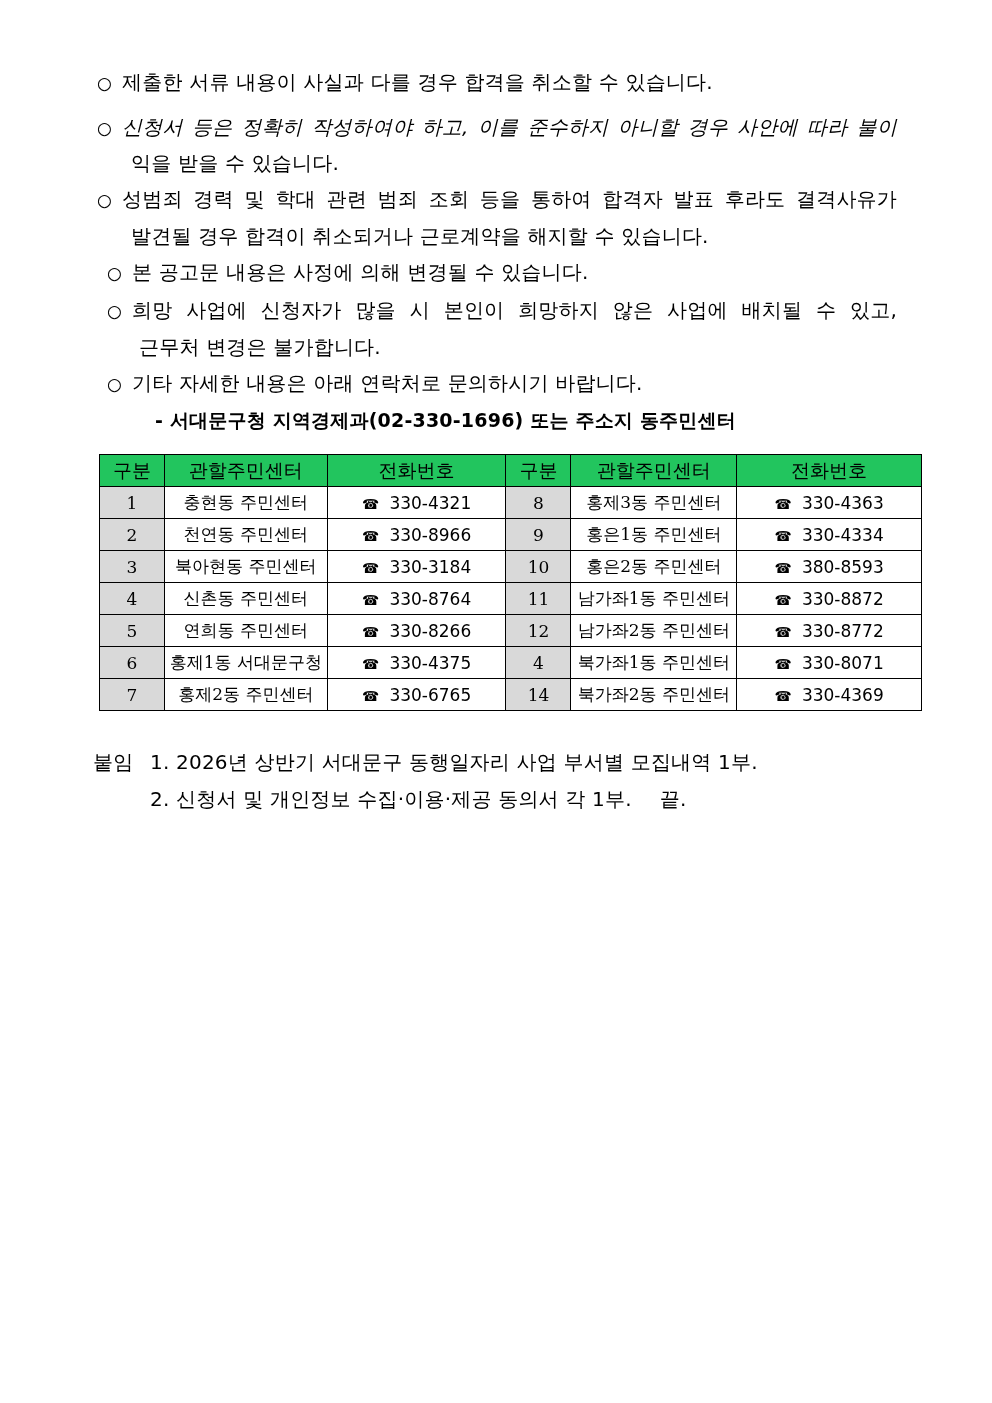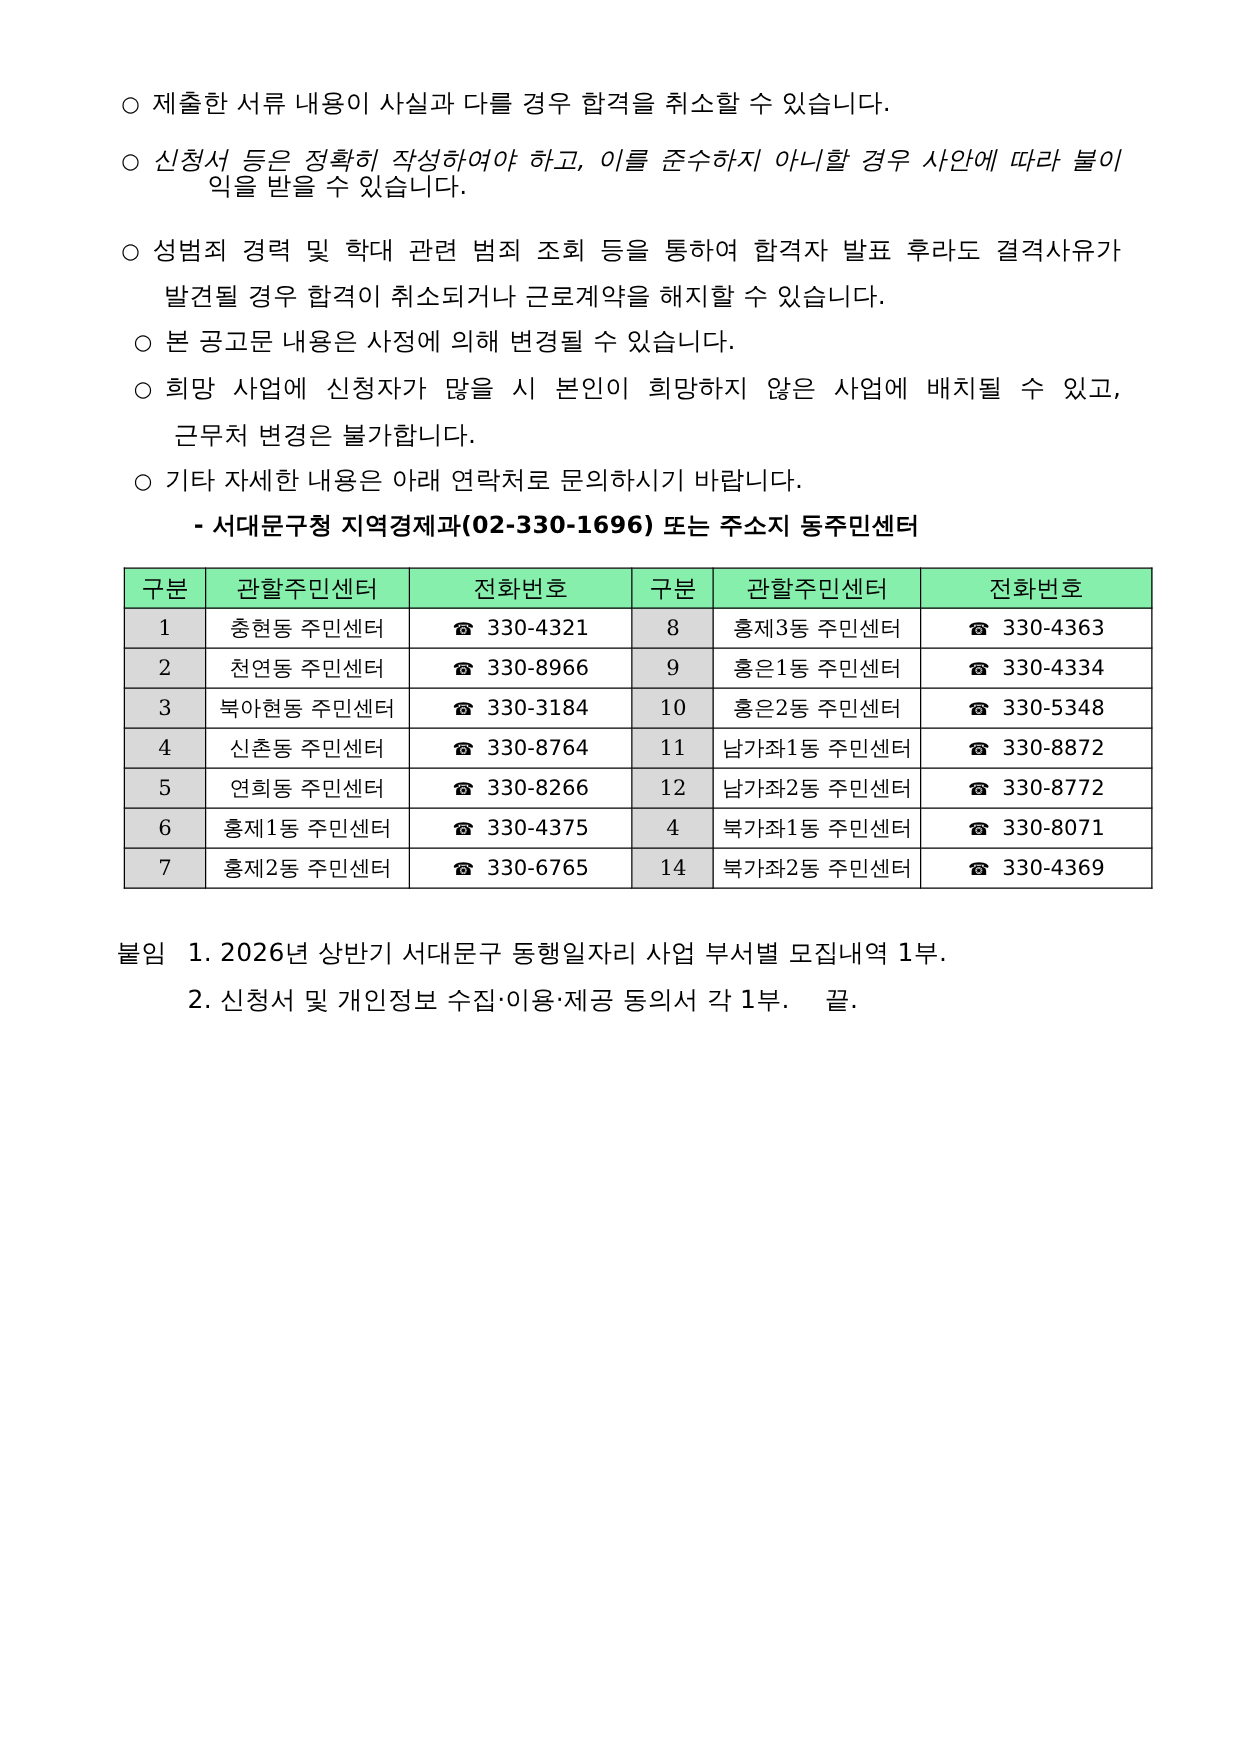--- a/index.html
+++ b/index.html
@@ -6,36 +6,36 @@
   body { width: 992px; height: 1403px; position: relative; overflow: hidden;
          font-family: "DejaVu Sans", "Liberation Sans", sans-serif; color: #000; }
   .line { position: absolute; font-size: 20px; line-height: 24px; white-space: nowrap; letter-spacing: 0.2px; }
   .justify { text-align: justify; text-align-last: justify; white-space: normal; }
   .bold { font-weight: bold; }
   .circle { display: inline-block; margin-right: 10px; font-size: 17px; }
   table.contacts { position: absolute; left: 99px; top: 454px; width: 823px;
                    border-collapse: collapse; font-family: "DejaVu Serif", "Liberation Serif", serif; }
   table.contacts td, table.contacts th { border: 1px solid #000; height: 31px; padding: 0;
                    text-align: center; font-size: 17px; font-weight: normal; }
-  table.contacts th { background: #86efac; font-size: 19px; height: 31px; }
+  table.contacts th { background: #22c55e; font-size: 19px; height: 31px; }
   table.contacts td.no { background: #d9d9d9; }
   td.phone { font-family: "DejaVu Sans", "Liberation Sans", sans-serif; font-size: 17px; }
   .tel { font-size: 14px; margin-right: 10px; }
 </style>
 </head>
 <body>
 
 <div class="line" style="left:97px; top:70px;">
   <span class="circle">○</span><span>제출한 서류 내용이 사실과 다를 경우 합격을 취소할 수 있습니다.</span>
 </div>
 
 <div class="line justify" style="left:97px; top:115px; width:800px;font-style:italic;">
   <span class="circle">○</span><span>신청서 등은 정확히 작성하여야 하고, 이를 준수하지 아니할 경우 사안에 따라 불이</span>
 </div>
-<div class="line" style="left:131px; top:136px;margin-left:35px;">익을 받을 수 있습니다.</div>
+<div class="line" style="left:131px; top:151px;">익을 받을 수 있습니다.</div>
 
 <div class="line justify" style="left:97px; top:187px; width:800px;">
   <span class="circle">○</span><span>성범죄 경력 및 학대 관련 범죄 조회 등을 통하여 합격자 발표 후라도 결격사유가</span>
 </div>
 <div class="line" style="left:131px; top:224px;">발견될 경우 합격이 취소되거나 근로계약을 해지할 수 있습니다.</div>
 
 <div class="line" style="left:107px; top:260px;">
   <span class="circle">○</span><span>본 공고문 내용은 사정에 의해 변경될 수 있습니다.</span>
 </div>
 
@@ -85,41 +85,41 @@
       <td class="no">9</td>
       <td>홍은1동 주민센터</td>
       <td class="phone"><span class="tel">☎</span><span>330-4334</span></td>
     </tr>
     <tr>
       <td class="no">3</td>
       <td>북아현동 주민센터</td>
       <td class="phone"><span class="tel">☎</span><span>330-3184</span></td>
       <td class="no">10</td>
       <td>홍은2동 주민센터</td>
-      <td class="phone"><span class="tel">☎</span><span>330-5348</span></td>
+      <td class="phone"><span class="tel">☎</span><span>380-8593</span></td>
     </tr>
     <tr>
       <td class="no">4</td>
       <td>신촌동 주민센터</td>
       <td class="phone"><span class="tel">☎</span><span>330-8764</span></td>
       <td class="no">11</td>
       <td>남가좌1동 주민센터</td>
       <td class="phone"><span class="tel">☎</span><span>330-8872</span></td>
     </tr>
     <tr>
       <td class="no">5</td>
       <td>연희동 주민센터</td>
       <td class="phone"><span class="tel">☎</span><span>330-8266</span></td>
       <td class="no">12</td>
       <td>남가좌2동 주민센터</td>
       <td class="phone"><span class="tel">☎</span><span>330-8772</span></td>
     </tr>
     <tr>
       <td class="no">6</td>
-      <td>홍제1동 주민센터</td>
+      <td>홍제1동 서대문구청</td>
       <td class="phone"><span class="tel">☎</span><span>330-4375</span></td>
       <td class="no">4</td>
       <td>북가좌1동 주민센터</td>
       <td class="phone"><span class="tel">☎</span><span>330-8071</span></td>
     </tr>
     <tr>
       <td class="no">7</td>
       <td>홍제2동 주민센터</td>
       <td class="phone"><span class="tel">☎</span><span>330-6765</span></td>
       <td class="no">14</td>

